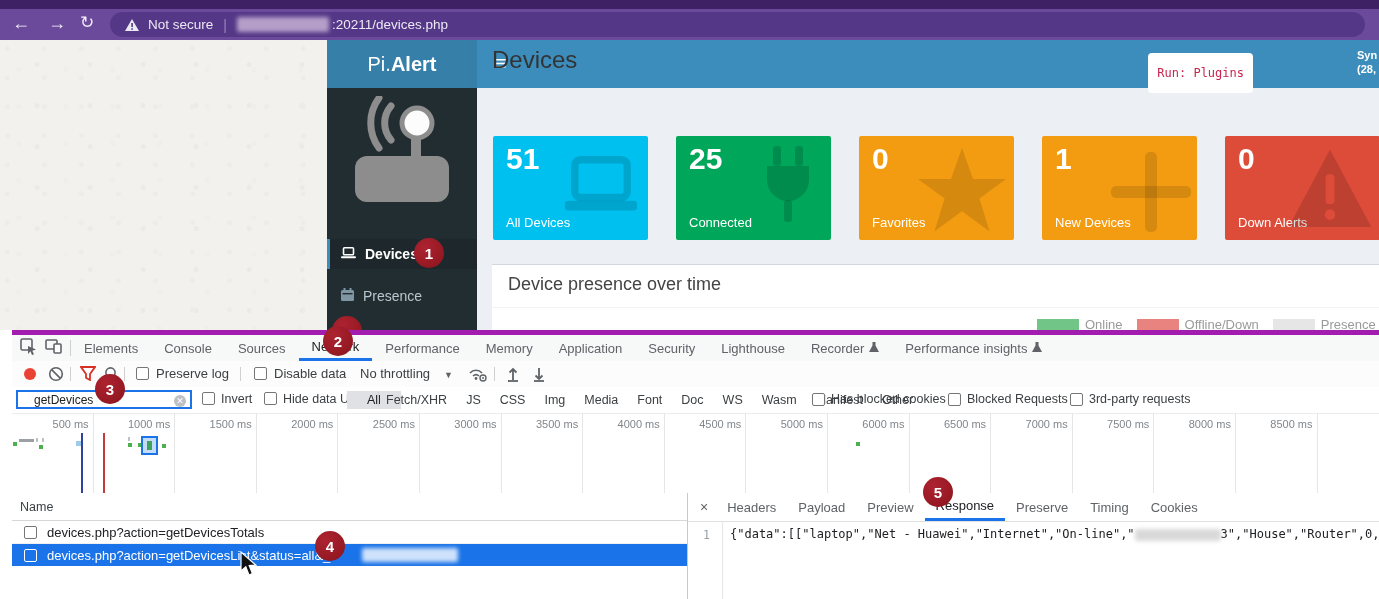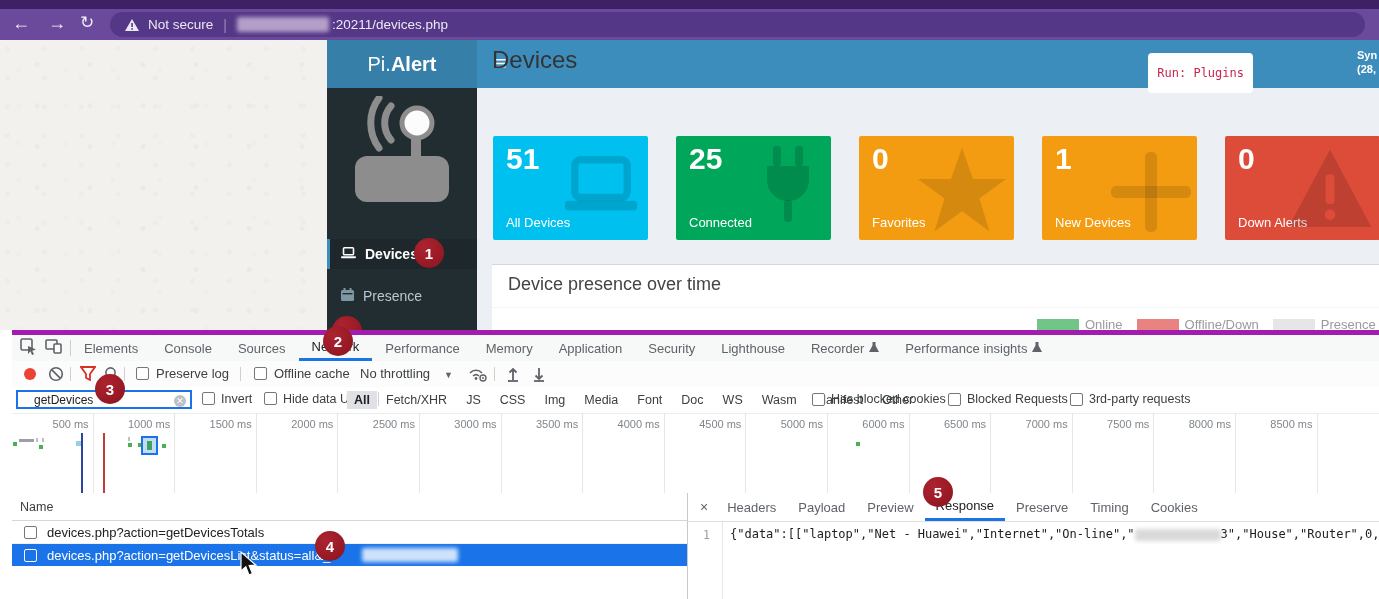--- a/index.html
+++ b/index.html
@@ -65,21 +65,21 @@
   .ti{position:absolute;top:5px;}
   .rec-dot{position:absolute;left:12px;top:7px;width:12px;height:12px;border-radius:50%;background:#ea4335;cursor:pointer;}
   .cb{display:inline-block;width:13px;height:13px;border:1px solid #767676;border-radius:2px;background:#fff;box-sizing:border-box;cursor:pointer;}
   .tl-text{position:absolute;top:5px;color:#3c4043;font-size:13px;white-space:nowrap;}
   .caret{color:#5f6368;font-size:9px;}
   .dt-filterrow{position:absolute;left:0;top:52px;width:100%;height:26px;background:#fff;border-bottom:1px solid #ececec;}
   .filter-input{position:absolute;left:4px;top:3px;width:176px;height:19px;border:2px solid #1a73e8;box-sizing:border-box;
     background:#fff;display:flex;align-items:center;padding:0 16px;font-size:12px;color:#202124;}
   .clear-x{position:absolute;right:4px;top:3px;width:12px;height:12px;border-radius:50%;background:#bdc1c6;color:#fff;
     font-size:9px;line-height:12px;text-align:center;cursor:pointer;}
-  .chip-all{position:absolute;left:335px;top:4px;background:#dfe1e5;border-radius:0;padding:2px 7px;font-size:12.5px;color:#202124;cursor:pointer;font-weight:bold;}
+  .chip-all{position:absolute;left:335px;top:4px;background:#dfe1e5;border-radius:0;padding:2px 20px;font-size:12.5px;color:#202124;cursor:pointer;}
   .types-row{position:absolute;left:374px;top:6px;display:flex;gap:19px;font-size:12.5px;color:#3c4043;}
   .types-row span{cursor:pointer;}
   .fchecks{position:absolute;top:5px;display:flex;align-items:center;gap:6px;font-size:12.5px;color:#3c4043;}
 
   .dt-timeline{position:absolute;left:0;top:78px;width:1379px;height:80px;border-bottom:1px solid #cfcfcf;overflow:hidden;}
   .tl-cells{display:flex;height:80px;}
   .tl-cell{flex:0 0 81.6px;border-right:1px solid #e6e6e6;box-sizing:border-box;text-align:right;
     font-size:11px;color:#80868b;padding:5px 4px 0 0;}
   .mark{position:absolute;}
   .vline-blue{position:absolute;left:69px;top:20px;width:2px;height:60px;background:#2c44a0;}
@@ -319,21 +319,21 @@
         <svg width="16" height="16" viewBox="0 0 16 16">
             <circle cx="6.5" cy="6.5" r="4.6" fill="none" stroke="#5f6368" stroke-width="1.6"></circle>
             <line x1="10" y1="10" x2="14.5" y2="14.5" stroke="#5f6368" stroke-width="1.8"></line>
           </svg>
       </span>
       <span class="ti" style="left:112px;top:6px"><span class="vdiv" style="display:inline-block;height:14px"></span></span>
       <span class="ti" style="left:124px;top:6px"><span class="cb"></span></span>
       <span class="tl-text" style="left:144px">Preserve log</span>
       <span class="ti" style="left:228px;top:6px"><span class="vdiv" style="display:inline-block;height:14px"></span></span>
       <span class="ti" style="left:242px;top:6px"><span class="cb"></span></span>
-      <span class="tl-text" style="left:262px">Offline cache</span>
+      <span class="tl-text" style="left:262px">Disable data</span>
       <span class="tl-text" style="left:348px">No throttling</span>
       <span class="tl-text caret" style="left:432px;top:9px">▼</span>
       <span class="ti" style="left:455px">
         <svg width="20" height="16" viewBox="0 0 20 16">
             <path d="M3 7 A8 8 0 0 1 15 7" fill="none" stroke="#5f6368" stroke-width="1.6"></path>
             <path d="M6 10 A4.5 4.5 0 0 1 12 10" fill="none" stroke="#5f6368" stroke-width="1.6"></path>
             <circle cx="9" cy="12.5" r="1.4" fill="#5f6368"></circle>
             <circle cx="16" cy="12" r="3" fill="none" stroke="#5f6368" stroke-width="1.4"></circle>
             <circle cx="16" cy="12" r="1" fill="#5f6368"></circle>
           </svg>

